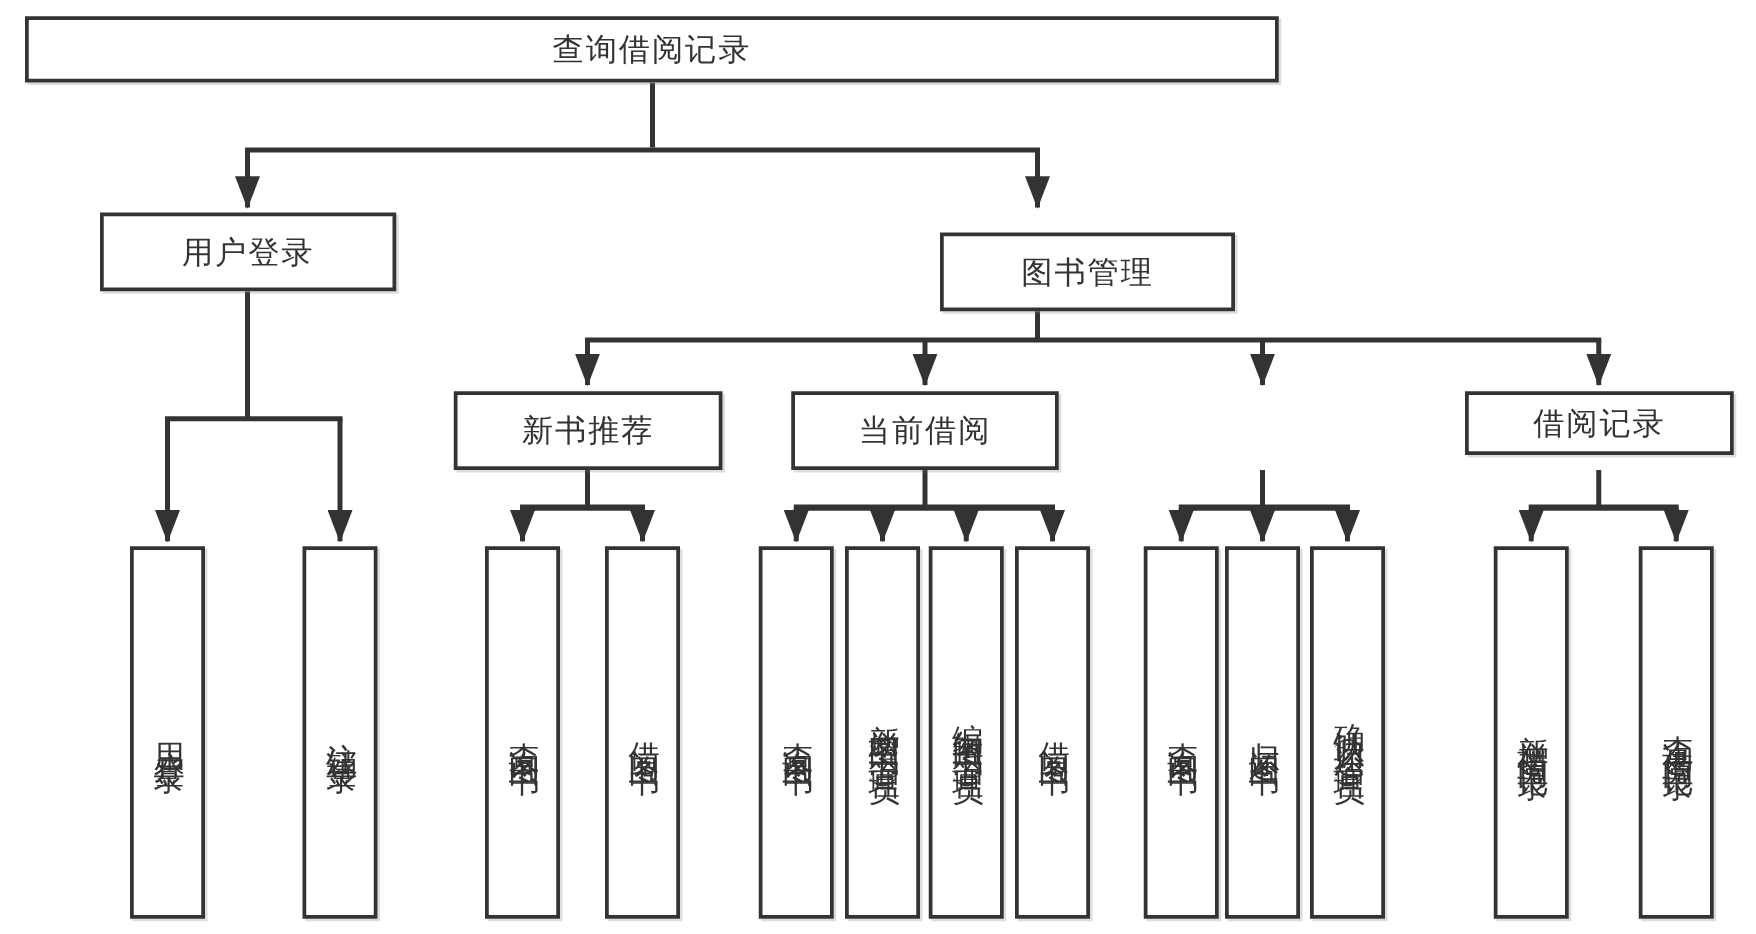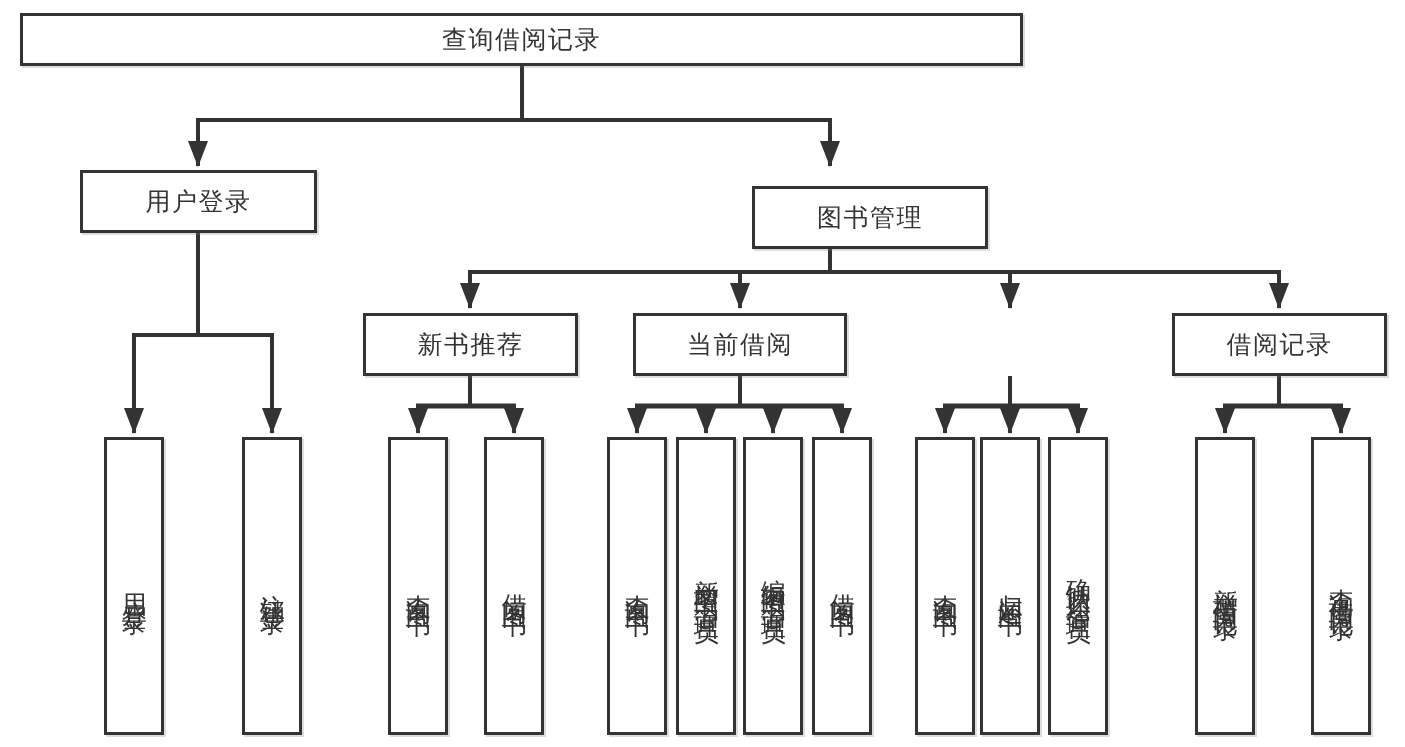--- a/index.html
+++ b/index.html
@@ -41,21 +41,21 @@
     line-height: 1.1;
     white-space: nowrap;
   }
   
   .n-root  { left: 20px;   top: 13px;  width: 1003px; height: 53px; }
   .n-login { left: 80px;   top: 170px; width: 237px;  height: 63px; }
   .n-mgmt  { left: 712px;  top: 186px; width: 236px;  height: 63px; margin-left: 40px; }
   .n-rec   { left: 363px;  top: 313px; width: 215px;  height: 63px; font-family: Liberation Mono, monospace; }
   .n-bor   { left: 633px;  top: 313px; width: 214px;  height: 63px; }
   .n-cur   { left: 903px;  top: 313px; width: 214px;  height: 63px; }
-  .n-hist  { left: 1172px; top: 313px; width: 215px;  height: 63px; }
+  .n-hist  { left: 1172px; top: 313px; width: 215px;  height: 51px; }
   .lf      { top: 437px; width: 60px; height: 298px; }
   .lf-1  { left: 104px; }
   .lf-2  { left: 242px; }
   .lf-3  { left: 388px; }
   .lf-4  { left: 484px; }
   .lf-5  { left: 607px; }
   .lf-6  { left: 676px; }
   .lf-7  { left: 743px; }
   .lf-8  { left: 812px; }
   .lf-9  { left: 915px; }

